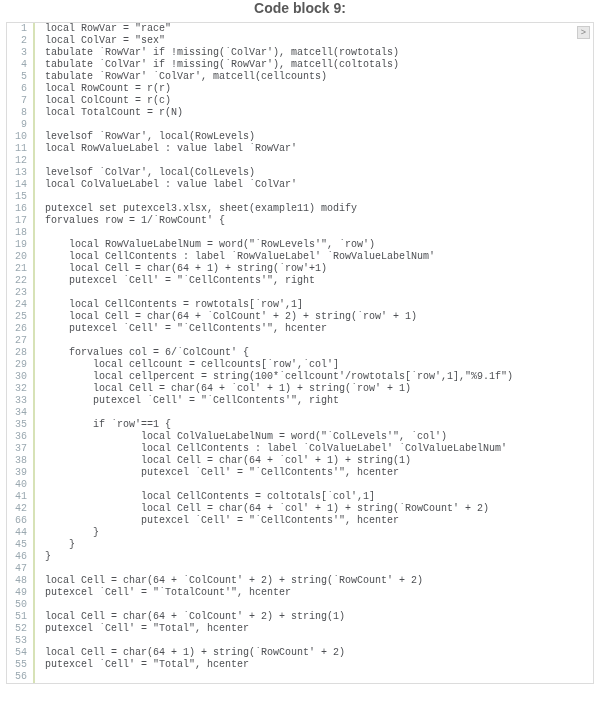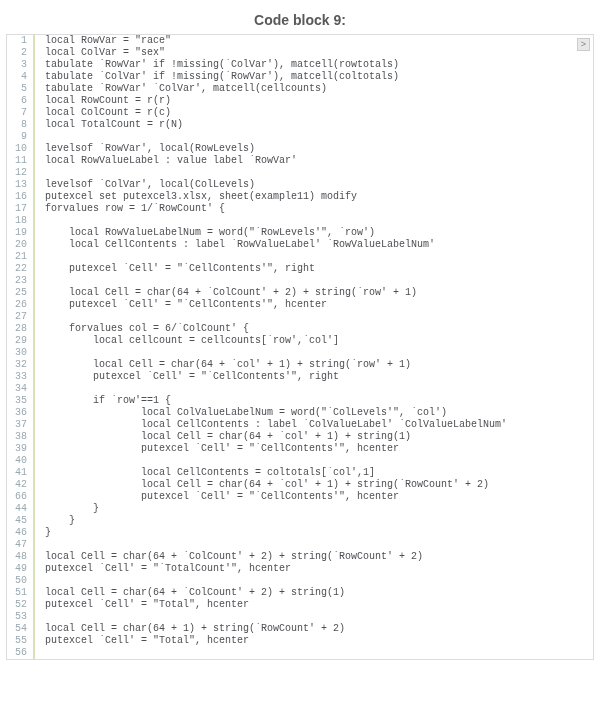--- a/index.html
+++ b/index.html
@@ -6,21 +6,21 @@
   body {
     font-family: "Segoe UI", Arial, sans-serif;
     background: #fff;
     width: 600px;
   }
   .title {
     text-align: center;
     font-size: 14px;
     font-weight: 700;
     color: #595959;
-    padding: 12px 0 6px 0;
+    padding: 0 0 6px 0;
   }
   .codebox {
     border: 1px solid #dcdcdc;
     margin: 0 6px 6px 6px;
     position: relative;
   }
   .expand {
     position: absolute;
     right: 3px;
     top: 3px;
@@ -72,34 +72,37 @@
       <div class="line"><div class="gutter">4</div><div class="code">tabulate `ColVar' if !missing(`RowVar'), matcell(coltotals)</div></div>
       <div class="line"><div class="gutter">5</div><div class="code">tabulate `RowVar' `ColVar', matcell(cellcounts)</div></div>
       <div class="line"><div class="gutter">6</div><div class="code">local RowCount = r(r)</div></div>
       <div class="line"><div class="gutter">7</div><div class="code">local ColCount = r(c)</div></div>
       <div class="line"><div class="gutter">8</div><div class="code">local TotalCount = r(N)</div></div>
       <div class="line"><div class="gutter">9</div><div class="code"></div></div>
       <div class="line"><div class="gutter">10</div><div class="code">levelsof `RowVar', local(RowLevels)</div></div>
       <div class="line"><div class="gutter">11</div><div class="code">local RowValueLabel : value label `RowVar'</div></div>
       <div class="line"><div class="gutter">12</div><div class="code"></div></div>
       <div class="line"><div class="gutter">13</div><div class="code">levelsof `ColVar', local(ColLevels)</div></div>
+      <div class="line"><div class="gutter">14</div><div class="code">local ColValueLabel : value label `ColVar'</div></div>
+      <div class="line"><div class="gutter">15</div><div class="code"></div></div>
       <div class="line"><div class="gutter">16</div><div class="code">putexcel set putexcel3.xlsx, sheet(example11) modify</div></div>
       <div class="line"><div class="gutter">17</div><div class="code">forvalues row = 1/`RowCount' {</div></div>
       <div class="line"><div class="gutter">18</div><div class="code"></div></div>
       <div class="line"><div class="gutter">19</div><div class="code">    local RowValueLabelNum = word("`RowLevels'", `row')</div></div>
       <div class="line"><div class="gutter">20</div><div class="code">    local CellContents : label `RowValueLabel' `RowValueLabelNum'</div></div>
-      <div class="line"><div class="gutter">21</div></div>
+      <div class="line"><div class="gutter">21</div><div class="code">    local Cell = char(64 + 1) + string(`row'+1)</div></div>
       <div class="line"><div class="gutter">22</div><div class="code">    putexcel `Cell' = "`CellContents'", right</div></div>
       <div class="line"><div class="gutter">23</div><div class="code"></div></div>
+      <div class="line"><div class="gutter">24</div><div class="code">    local CellContents = rowtotals[`row',1]</div></div>
       <div class="line"><div class="gutter">25</div><div class="code">    local Cell = char(64 + `ColCount' + 2) + string(`row' + 1)</div></div>
       <div class="line"><div class="gutter">26</div><div class="code">    putexcel `Cell' = "`CellContents'", hcenter</div></div>
       <div class="line"><div class="gutter">27</div><div class="code"></div></div>
       <div class="line"><div class="gutter">28</div><div class="code">    forvalues col = 6/`ColCount' {</div></div>
       <div class="line"><div class="gutter">29</div><div class="code">        local cellcount = cellcounts[`row',`col']</div></div>
-      <div class="line"><div class="gutter">30</div></div>
+      <div class="line"><div class="gutter">30</div><div class="code">        local cellpercent = string(100*`cellcount'/rowtotals[`row',1],"%9.1f")</div></div>
       <div class="line"><div class="gutter">32</div><div class="code">        local Cell = char(64 + `col' + 1) + string(`row' + 1)</div></div>
       <div class="line"><div class="gutter">33</div><div class="code">        putexcel `Cell' = "`CellContents'", right</div></div>
       <div class="line"><div class="gutter">34</div><div class="code"></div></div>
       <div class="line"><div class="gutter">35</div><div class="code">        if `row'==1 {</div></div>
       <div class="line"><div class="gutter">36</div><div class="code">                local ColValueLabelNum = word("`ColLevels'", `col')</div></div>
       <div class="line"><div class="gutter">37</div><div class="code">                local CellContents : label `ColValueLabel' `ColValueLabelNum'</div></div>
       <div class="line"><div class="gutter">38</div><div class="code">                local Cell = char(64 + `col' + 1) + string(1)</div></div>
       <div class="line"><div class="gutter">39</div><div class="code">                putexcel `Cell' = "`CellContents'", hcenter</div></div>
       <div class="line"><div class="gutter">40</div><div class="code"></div></div>
       <div class="line"><div class="gutter">41</div><div class="code">                local CellContents = coltotals[`col',1]</div></div>

